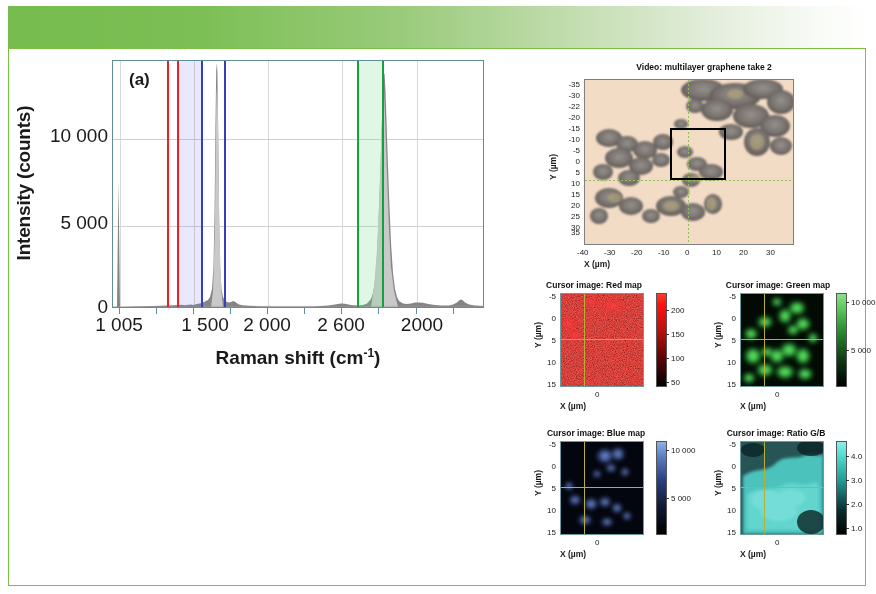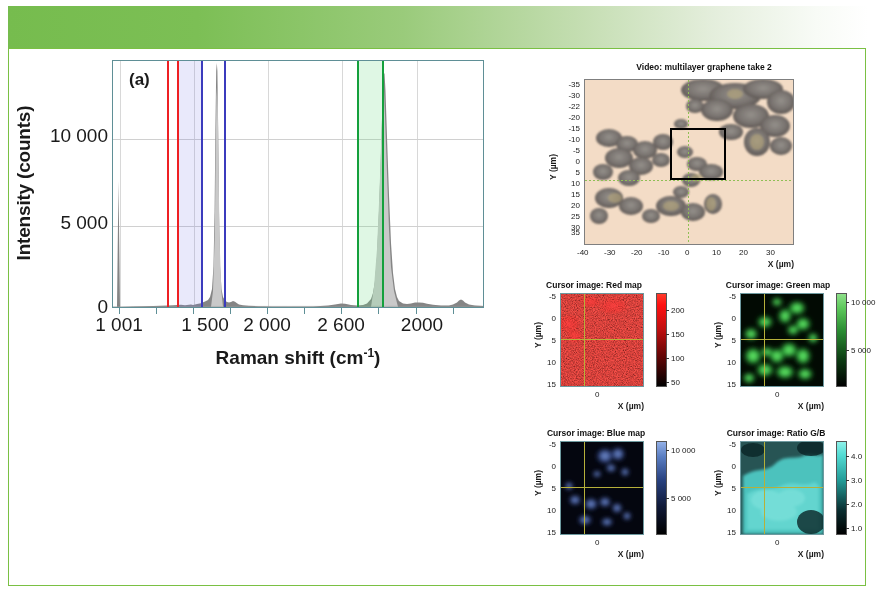--- a/index.html
+++ b/index.html
@@ -46,21 +46,21 @@
       font-size:19px;font-weight:700;}
   .spec-xlabel sup{font-size:12px;}
 
   
   .fig{position:absolute;}
   .fig-title{position:absolute;left:0;top:0;width:100%;text-align:center;
       font-size:8.5px;font-weight:700;color:#111;white-space:nowrap;}
   .ax-ylabel{position:absolute;display:flex;align-items:center;justify-content:center;}
   .ax-ylabel span{transform:rotate(-90deg);white-space:nowrap;
       font-size:8.5px;font-weight:700;}
-  .ax-xlabel{position:absolute;text-align:right;font-size:8.5px;font-weight:700;}
+  .ax-xlabel{position:absolute;text-align:left;font-size:8.5px;font-weight:700;}
   .tick-lab{position:absolute;font-size:8px;white-space:nowrap;}
   .tick-lab.y{transform:translateY(-50%);text-align:right;}
   .tick-lab.x{transform:translateX(-50%);text-align:left;}
 
   
   .video-img{position:absolute;border:1px solid #7f7f7f;box-sizing:border-box;
       background:#f2d9c4;overflow:hidden;}
   .roi-box{position:absolute;border:2.5px solid #000;box-sizing:border-box;}
   .cross-v{position:absolute;top:0;bottom:0;width:1px;
       background:repeating-linear-gradient(to bottom,#8fbf55 0 2px,transparent 2px 4px);}
@@ -155,21 +155,21 @@
       <div class="xtick-mark" style="left:7px"></div>
       <div class="xtick-mark" style="left:44px"></div>
       <div class="xtick-mark" style="left:81px"></div>
       <div class="xtick-mark" style="left:118px"></div>
       <div class="xtick-mark" style="left:155px"></div>
       <div class="xtick-mark" style="left:192px"></div>
       <div class="xtick-mark" style="left:229px"></div>
       <div class="xtick-mark" style="left:266px"></div>
       <div class="xtick-mark" style="left:304px"></div>
       <div class="xtick-mark" style="left:341px"></div>
-      <div class="xtick-lab" style="left:7px">1 001</div>
+      <div class="xtick-lab" style="left:7px">1 005</div>
       <div class="xtick-lab" style="left:93px">1 500</div>
       <div class="xtick-lab" style="left:155px">2 000</div>
       <div class="xtick-lab" style="left:229px">2 600</div>
       <div class="xtick-lab" style="left:310px">2000</div>
     </div>
 
     <div class="spec-xlabel"><span>Raman shift (cm</span><sup>-1</sup><span>)</span></div>
   </div>
 
   <div class="fig" style="left:546px;top:62px;width:316px;height:212px;">

